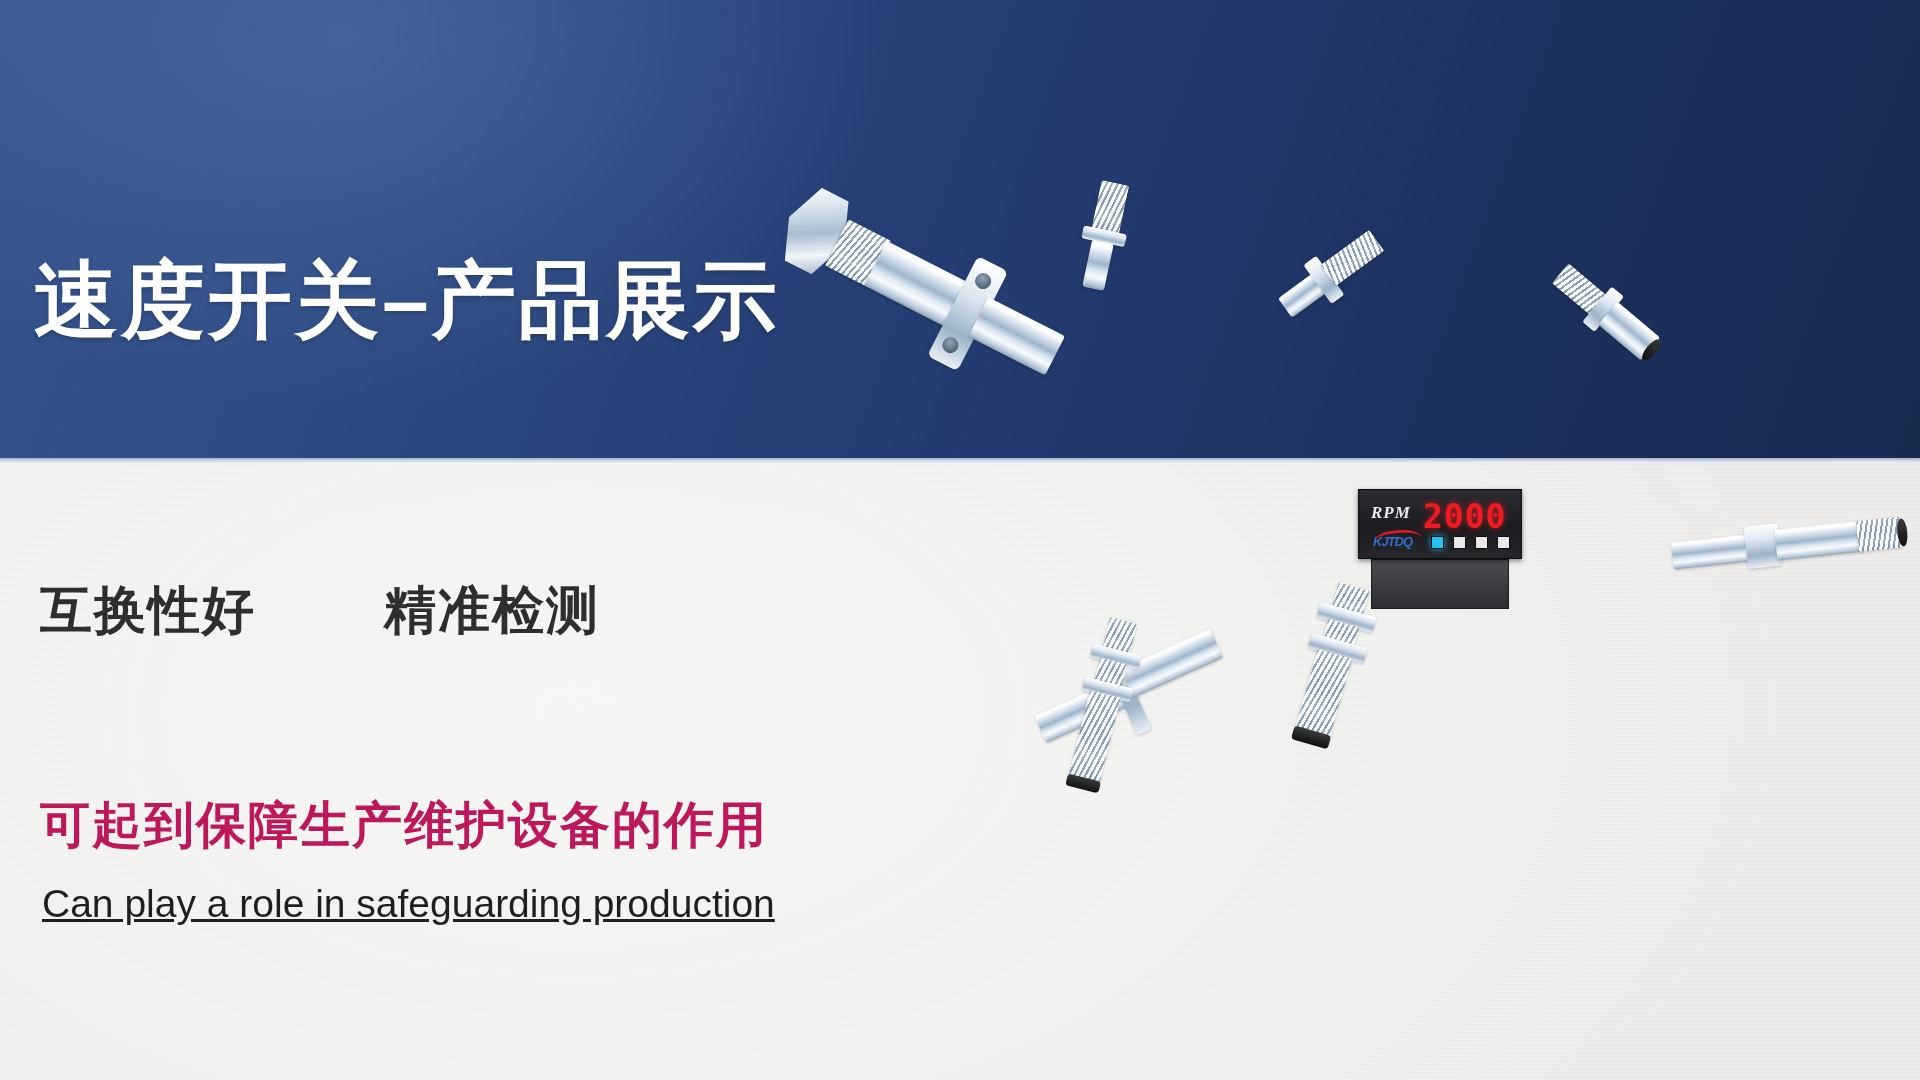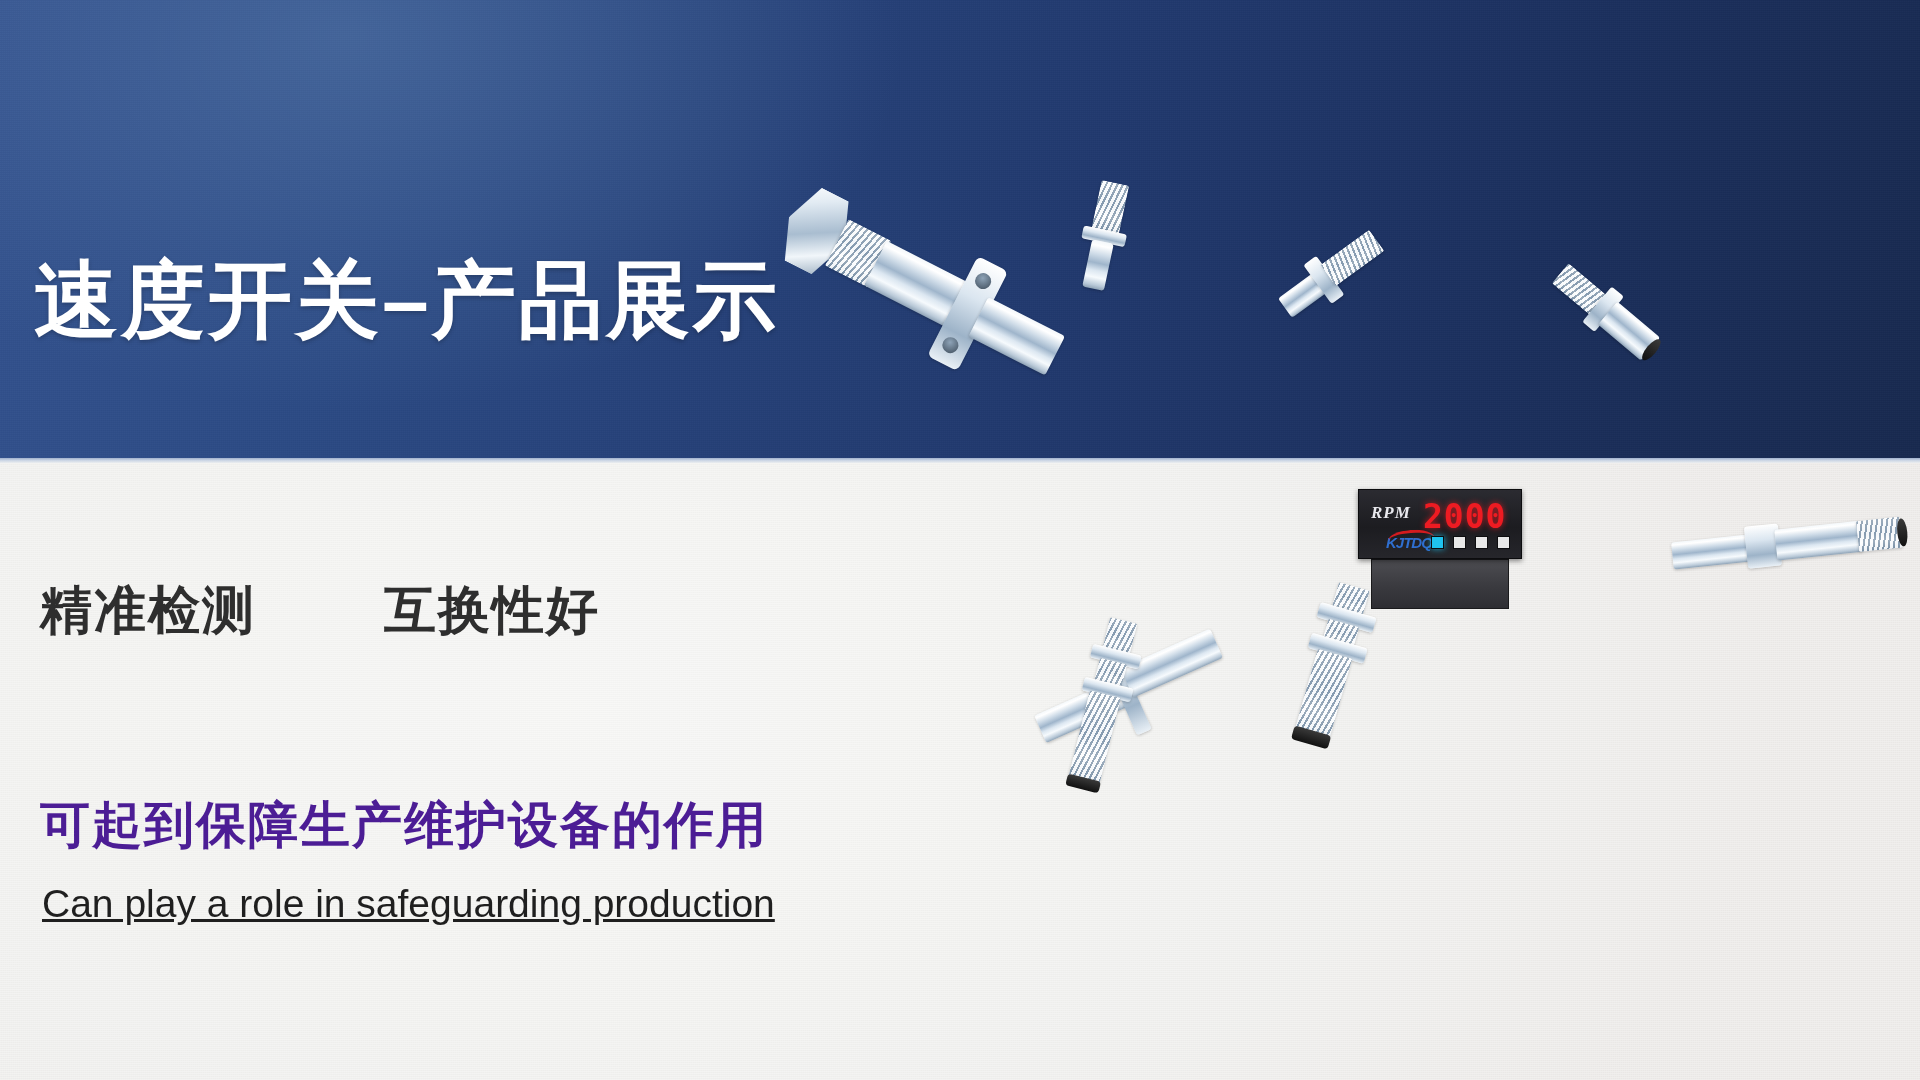--- a/index.html
+++ b/index.html
@@ -81,21 +81,21 @@
     display:flex; gap:128px;
     z-index:6;
   }
   .feature{
     font-size:52px; line-height:1; font-weight:700;
     color:#2e2e2e; letter-spacing:2px;
   }
   .tagline-cn{
     position:absolute; left:40px; top:800px;
     font-size:50px; line-height:1; font-weight:700;
-    color:#4c1d95; letter-spacing:2px;
+    color:#be185d; letter-spacing:2px;
     z-index:6;
   }
   .tagline-en{
     position:absolute; left:42px; top:880px;
     font-size:39px; line-height:1.22; font-weight:400;
     color:#1f1f1f;
     z-index:6;
   }
   .tagline-en div{ white-space:nowrap;text-decoration:underline; }
 
@@ -164,22 +164,22 @@
     font-size:17px; color:#e9e9ee; letter-spacing:1px;
   }
   .rpm-value{
     position:absolute; left:64px; top:7px;
     font-family:"DejaVu Sans Mono","Liberation Mono",monospace;
     font-weight:700; font-size:33px; color:#ee1b22;
     letter-spacing:1px;
     text-shadow:0 0 6px rgba(238,27,34,.75);
   }
   .meter-logo{
-    position:absolute; left:27px; top:44px;
-    font-size:15px; font-weight:700; font-style:italic;
+    position:absolute; left:14px; top:44px;
+    font-size:13px; font-weight:700; font-style:italic;
     color:#2f6fd0; letter-spacing:-1px;
   }
   .meter-logo .swoosh{
     position:absolute; left:2px; top:-4px;
     width:46px; height:9px;
     border-top:3px solid #d41b1f;
     border-radius:50%/100% 100% 0 0;
     transform:rotate(-4deg);
   }
   .leds{ position:absolute; left:72px; top:46px; display:flex; gap:9px; }
@@ -276,22 +276,22 @@
         <span class="led off"></span>
       </div>
     </div>
   </div>
 
 
   <div class="title-cn">速度开关–产品展示</div>
 
 
   <div class="features">
+    <span class="feature">互换性好</span>
     <span class="feature">精准检测</span>
-    <span class="feature">互换性好</span>
   </div>
 
   <div class="tagline-cn">可起到保障生产维护设备的作用</div>
 
   <div class="tagline-en">
     <div>Can play a role in safeguarding production</div>
   </div>
 
 </div>
 

